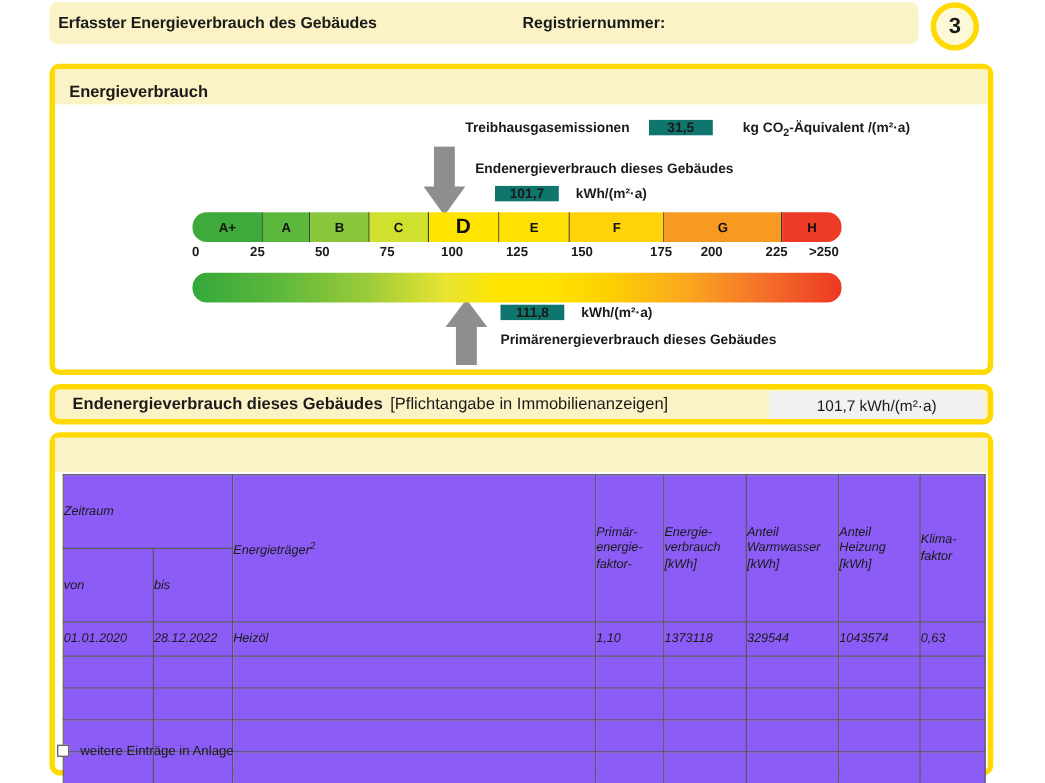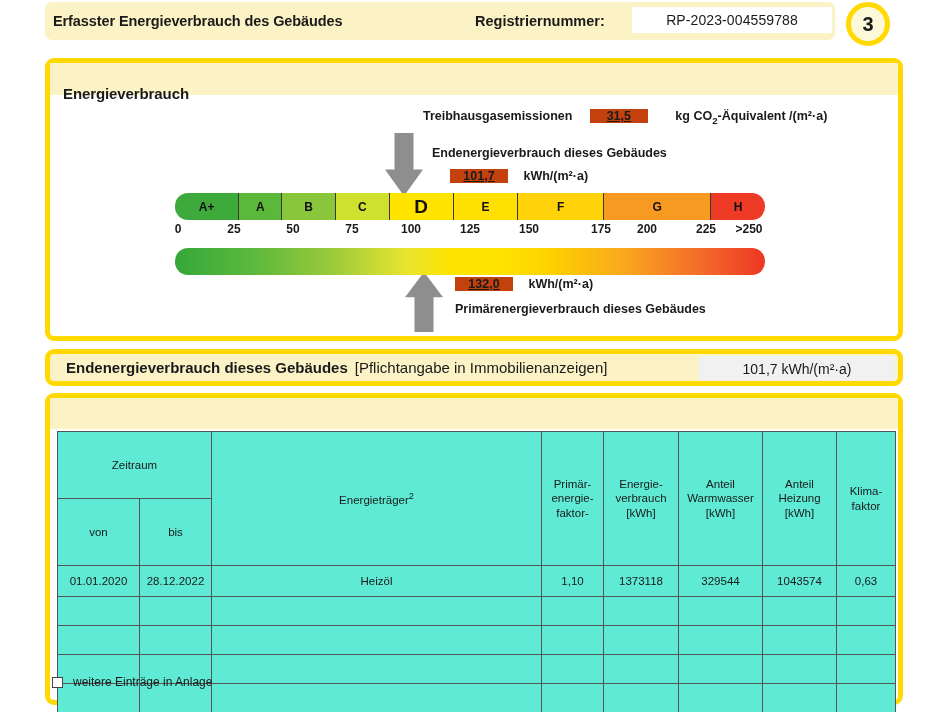--- a/index.html
+++ b/index.html
@@ -99,37 +99,36 @@
   }
   .panel-top-tint {
     position: absolute;
     left: 0; top: 0;
     width: 100%;
     height: 32px;
     background: #fbf3c5;
   }
   #consumption-heading {
     left: 63px;
-    top: 85px;
+    top: 75px;
     text-align: right;
   }
 
   
   .info-line {
     position: absolute;
     font-size: 12.5px;
     font-weight: bold;
     white-space: nowrap;
   }
   .val-box {
     display: inline-block;
-    background: #c2410c;
+    background: #0f766e;
     text-align: center;
     font-weight: bold;
-    text-decoration: underline;
   }
 
   #ghg-row { left: 423px; top: 109px; }
   #ghg-row .lbl { }
   #ghg-row .val-box { width: 58px; margin-left: 14px; }
   #ghg-row .unit { margin-left: 24px; }
 
   #ende-label { left: 432px; top: 146px; }
   #ende-val-row { left: 450px; top: 169px; }
   #ende-val-row .val-box { width: 58px; }
@@ -276,24 +275,25 @@
     position: absolute;
     left: 7px;
     top: 33px;
     width: 838px;
     border-collapse: collapse;
     table-layout: fixed;
   }
   table.data th, table.data td {
     border: 1px solid #555;
     font-size: 11.5px;
-    text-align: center;
+    text-align: left;
     vertical-align: middle;
     padding: 0;
-    background: #5eead4;
+    background: #8b5cf6;
+    font-style: italic;
   }
   table.data th { font-weight: normal; height: 66px; }
   table.data td { height: 28px; }
   table.data tr.data-row td { height: 30px; }
   th.zeit-top {
     height: 24px;
     border-bottom: 1px solid #555;
   }
   th.zeit-sub { height: 42px; }
   .th-multi { line-height: 1.22; }
@@ -318,23 +318,20 @@
     font-size: 12px;
     margin-left: 10px;
   }
 </style>
 </head>
 <body>
 
 <div class="header-bar">
   <span class="header-title">Erfasster Energieverbrauch des Gebäudes</span>
   <span class="reg-label">Registriernummer:</span>
-  <div class="reg-value-box">
-    <span class="reg-value">RP-2023-004559788</span>
-  </div>
 </div>
 <div class="page-badge">
   <span>3</span>
 </div>
 
 <div class="panel" id="consumption-panel">
   <div class="panel-top-tint"></div>
 </div>
 <div class="panel-heading" id="consumption-heading">Energieverbrauch</div>
 
@@ -373,21 +370,21 @@
     <div class="tick" style="left: 295px;">125</div>
     <div class="tick" style="left: 354px;">150</div>
     <div class="tick" style="left: 426px;">175</div>
     <div class="tick" style="left: 472px;">200</div>
     <div class="tick" style="left: 531px;">225</div>
     <div class="tick" style="left: 574px;">&gt;250</div>
   </div>
 <div id="gradient-bar"></div>
 
 <div class="info-line" id="prim-val-row">
-  <span class="val-box">132,0</span>
+  <span class="val-box">111,8</span>
   <span class="unit">kWh/(m²·a)</span>
 </div>
 <div class="info-line" id="prim-label">Primärenergieverbrauch dieses Gebäudes</div>
 
 <div class="panel" id="disclosure-panel">
   <span id="disclosure-strong">Endenergieverbrauch dieses Gebäudes</span>
   <span id="disclosure-normal">[Pflichtangabe in Immobilienanzeigen]</span>
   <div id="disclosure-value-box">
     <span id="disclosure-value">101,7 kWh/(m²·a)</span>
   </div>

